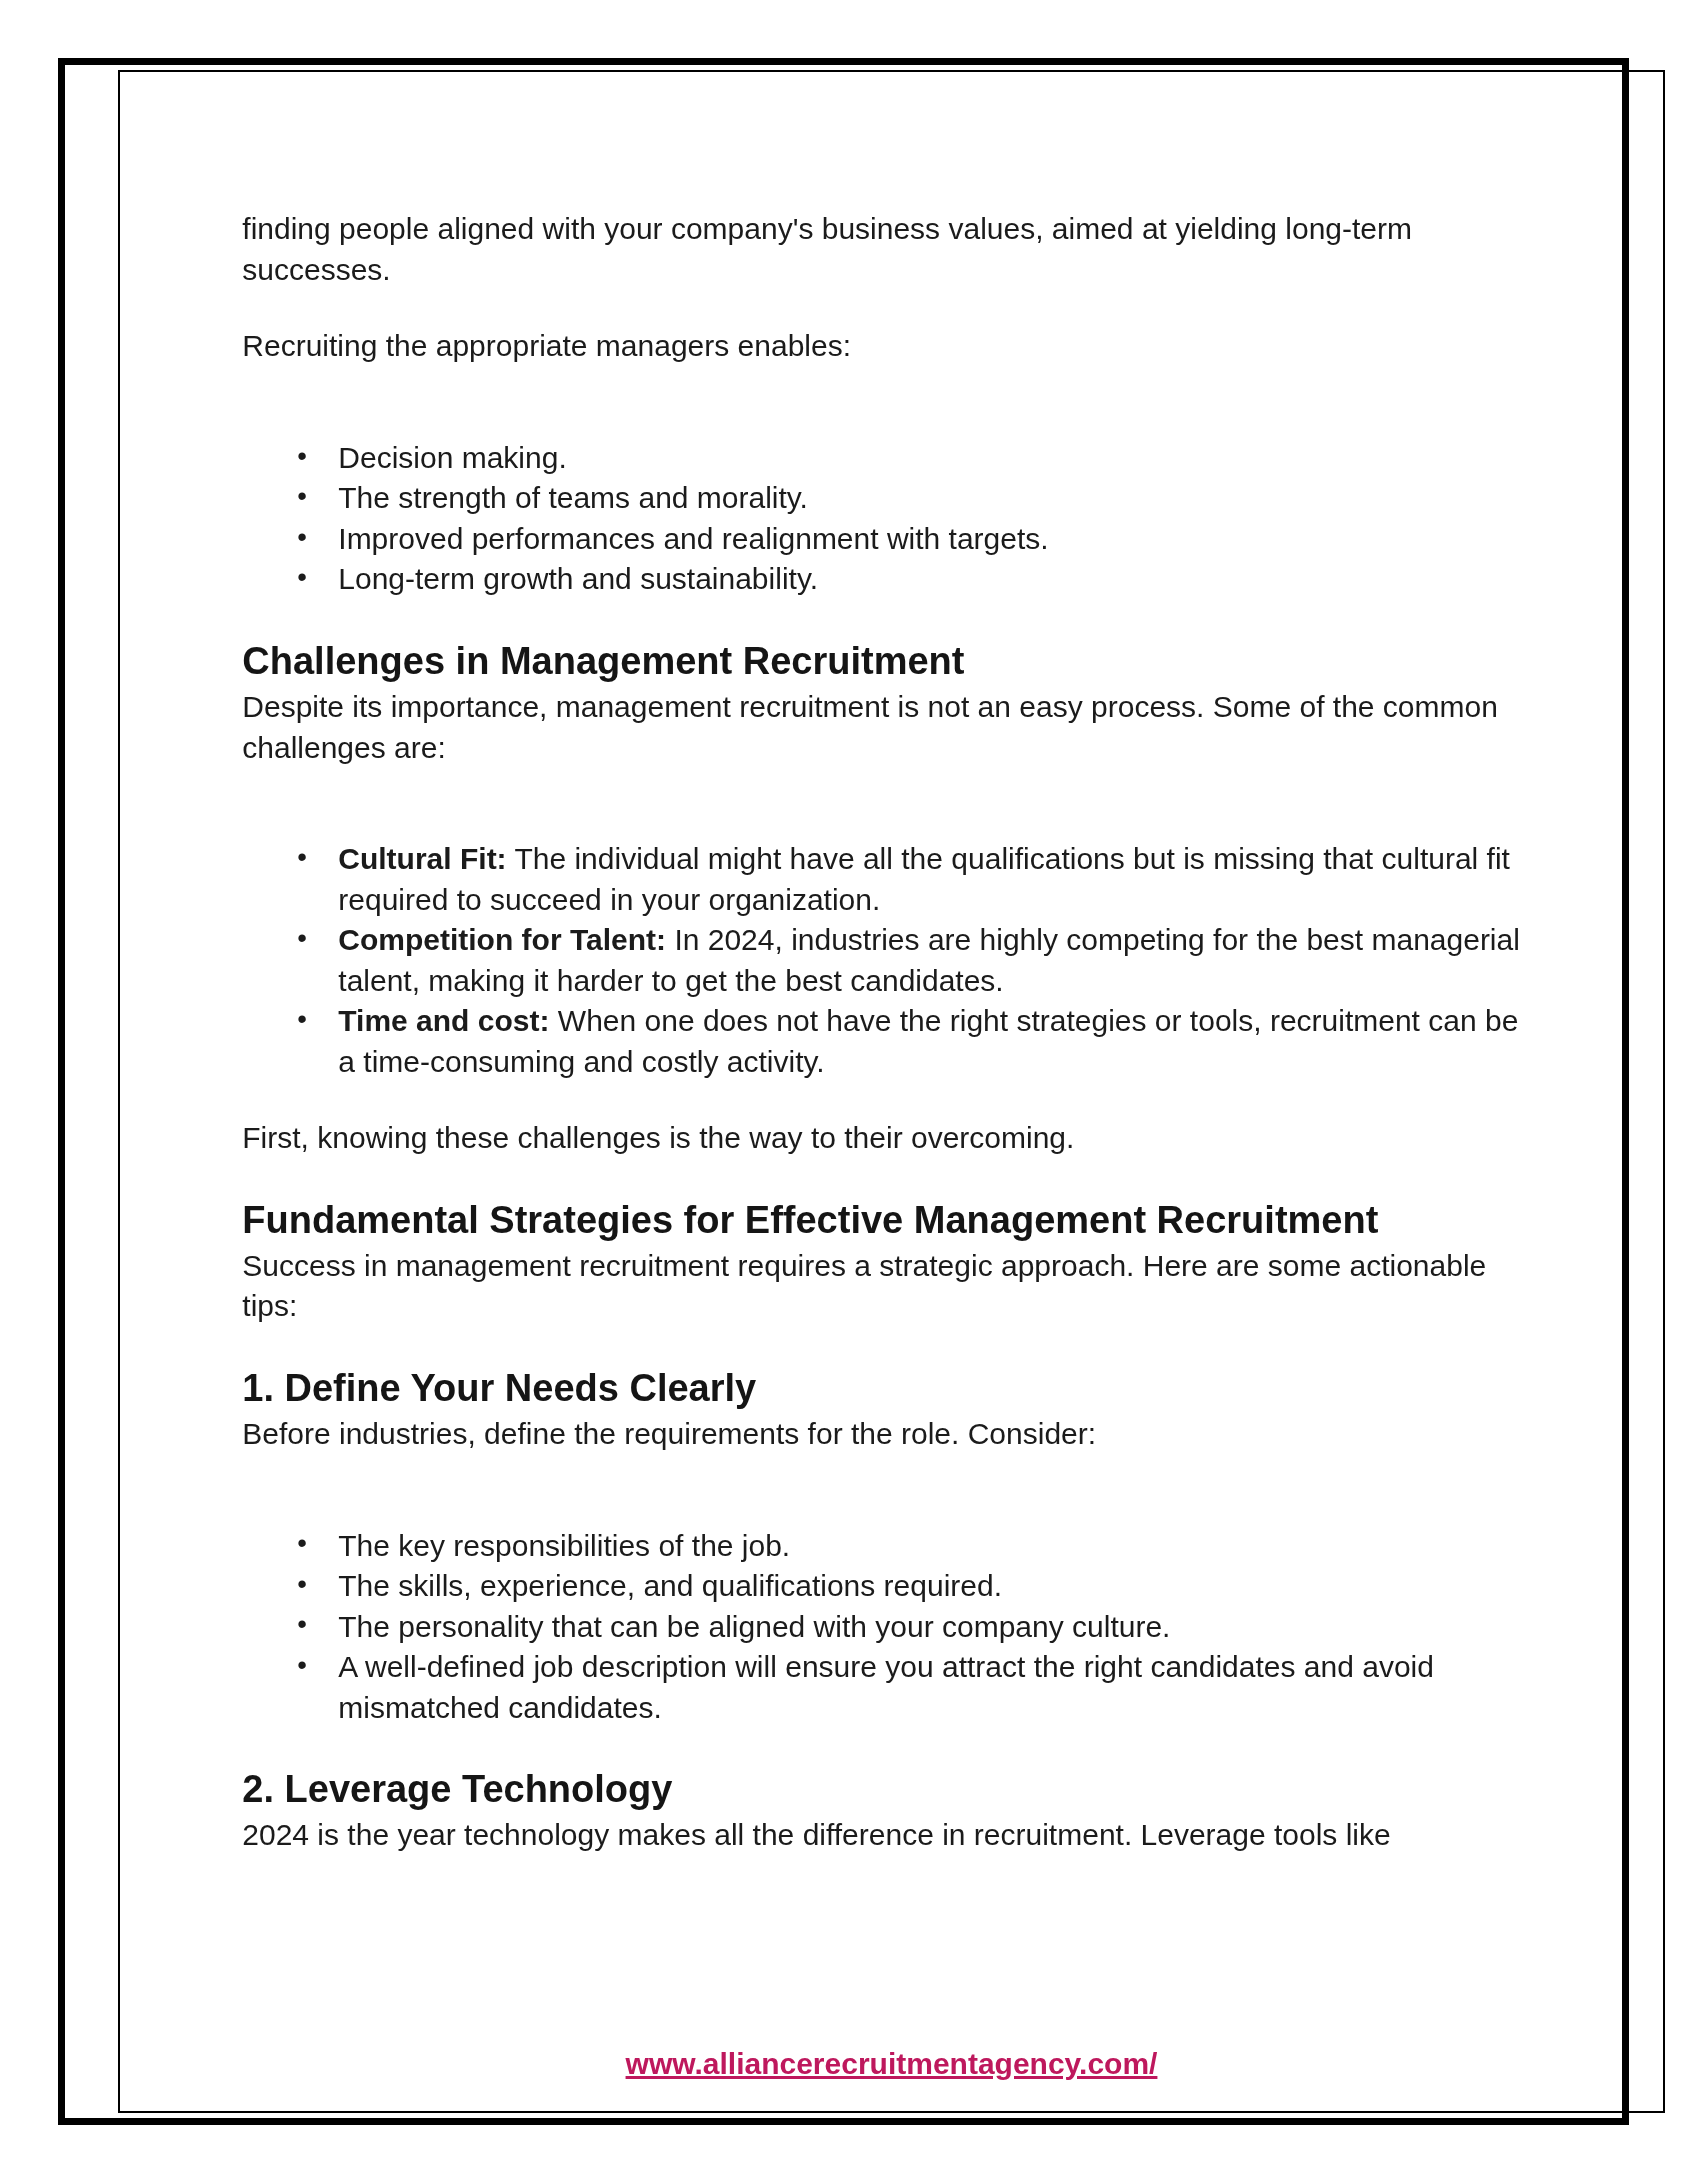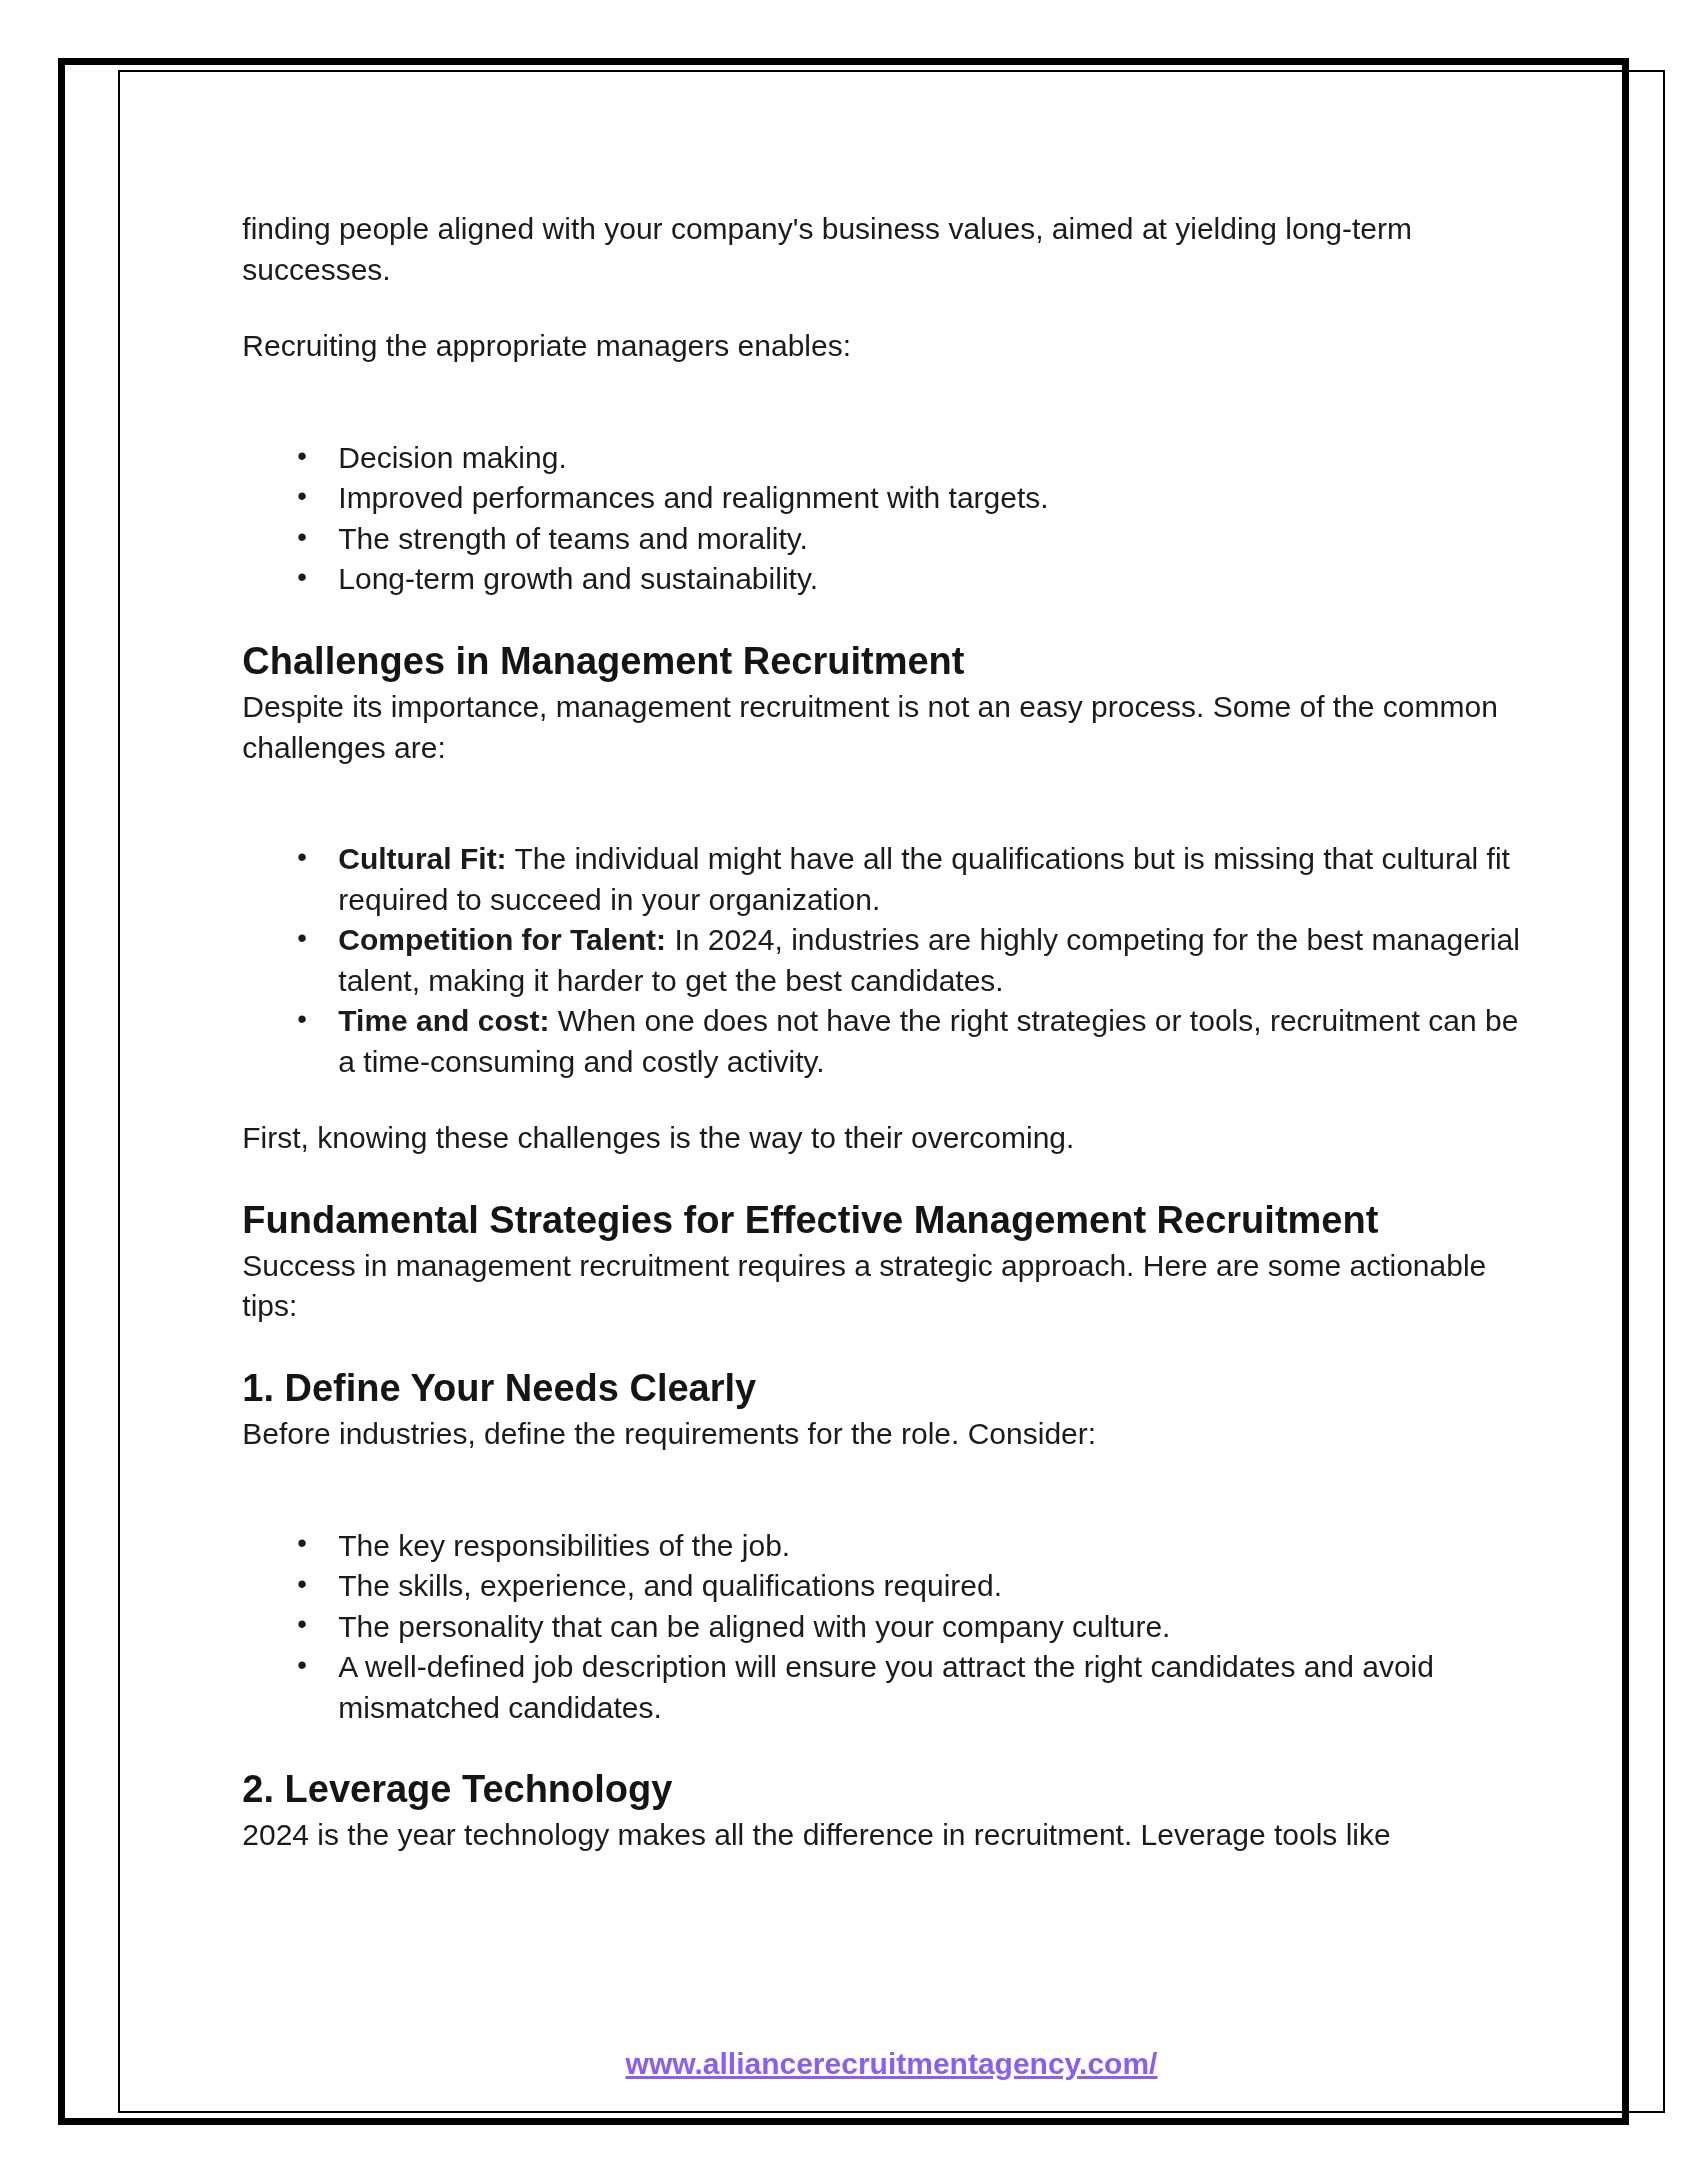--- a/index.html
+++ b/index.html
@@ -60,42 +60,42 @@
   .lead { font-weight: bold; }
   .footer {
     position: absolute;
     left: 0; right: 0;
     bottom: 28px;
     text-align: center;
     font-size: 30px;
     line-height: 1.3;
   }
   .footer-link {
-    color: #8b5cf6;
+    color: #be185d;
     font-weight: bold;
     text-decoration: underline;
     cursor: pointer;
   }
 </style>
 </head>
 <body>
 
 <div class="frame">
   <div class="inner">
 
     <main class="content">
 
       <p class="para">finding people aligned with your company's business values, aimed at yielding long-term successes.</p>
 
       <p class="para gap">Recruiting the appropriate managers enables:</p>
 
       <ul class="list">
         <li class="list-item"><span>Decision making.</span></li>
+        <li class="list-item"><span>The strength of teams and morality.</span></li>
         <li class="list-item"><span>Improved performances and realignment with targets.</span></li>
-        <li class="list-item"><span>The strength of teams and morality.</span></li>
         <li class="list-item"><span>Long-term growth and sustainability.</span></li>
       </ul>
 
       <section class="gap">
         <h2 class="heading">Challenges in Management Recruitment</h2>
         <p class="para">Despite its importance, management recruitment is not an easy process. Some of the common challenges are:</p>
       </section>
 
       <ul class="list">
         <li class="list-item"><span class="lead">Cultural Fit:</span> <span>The individual might have all the qualifications but is missing that cultural fit required to succeed in your organization.</span></li>

